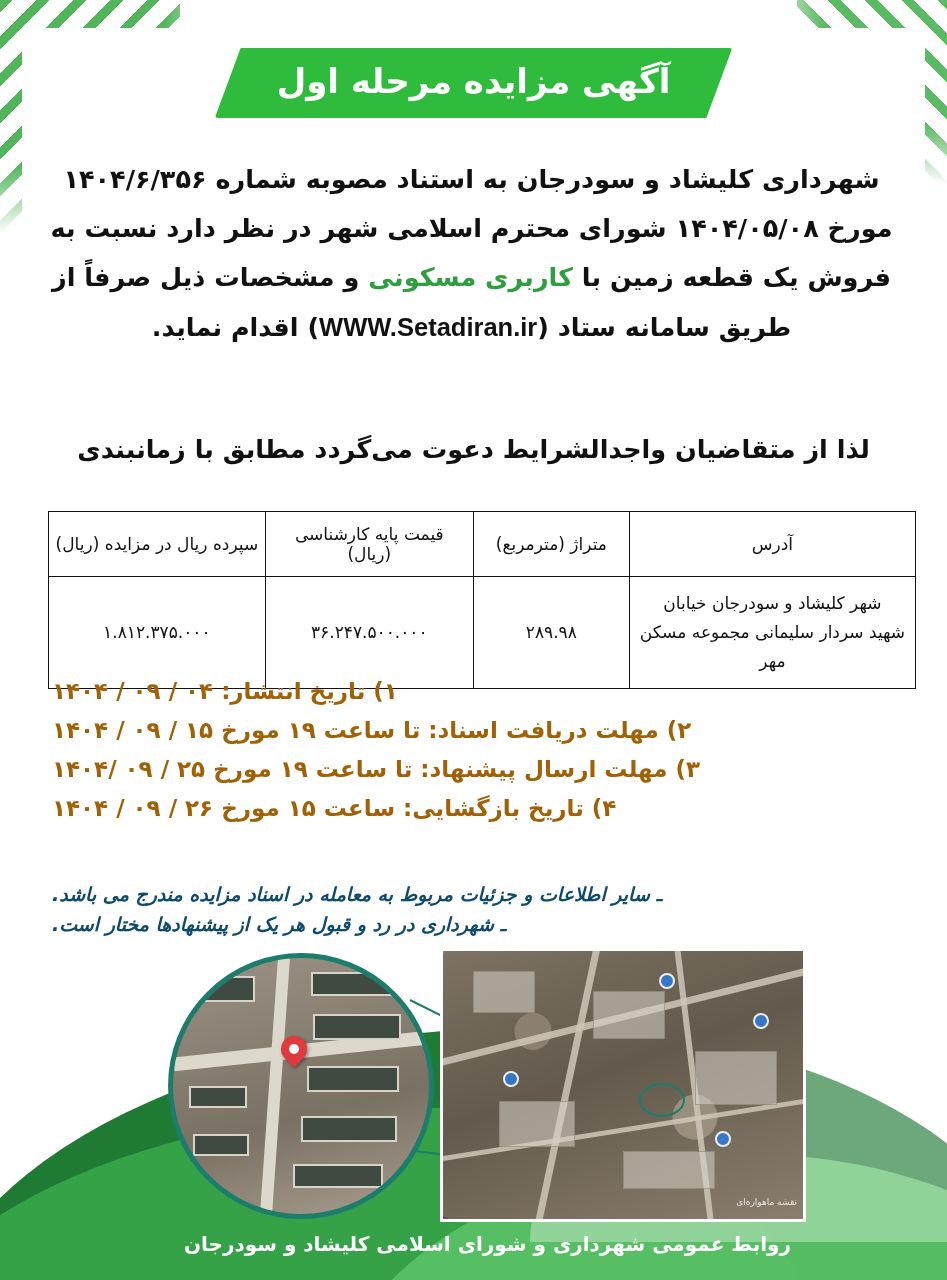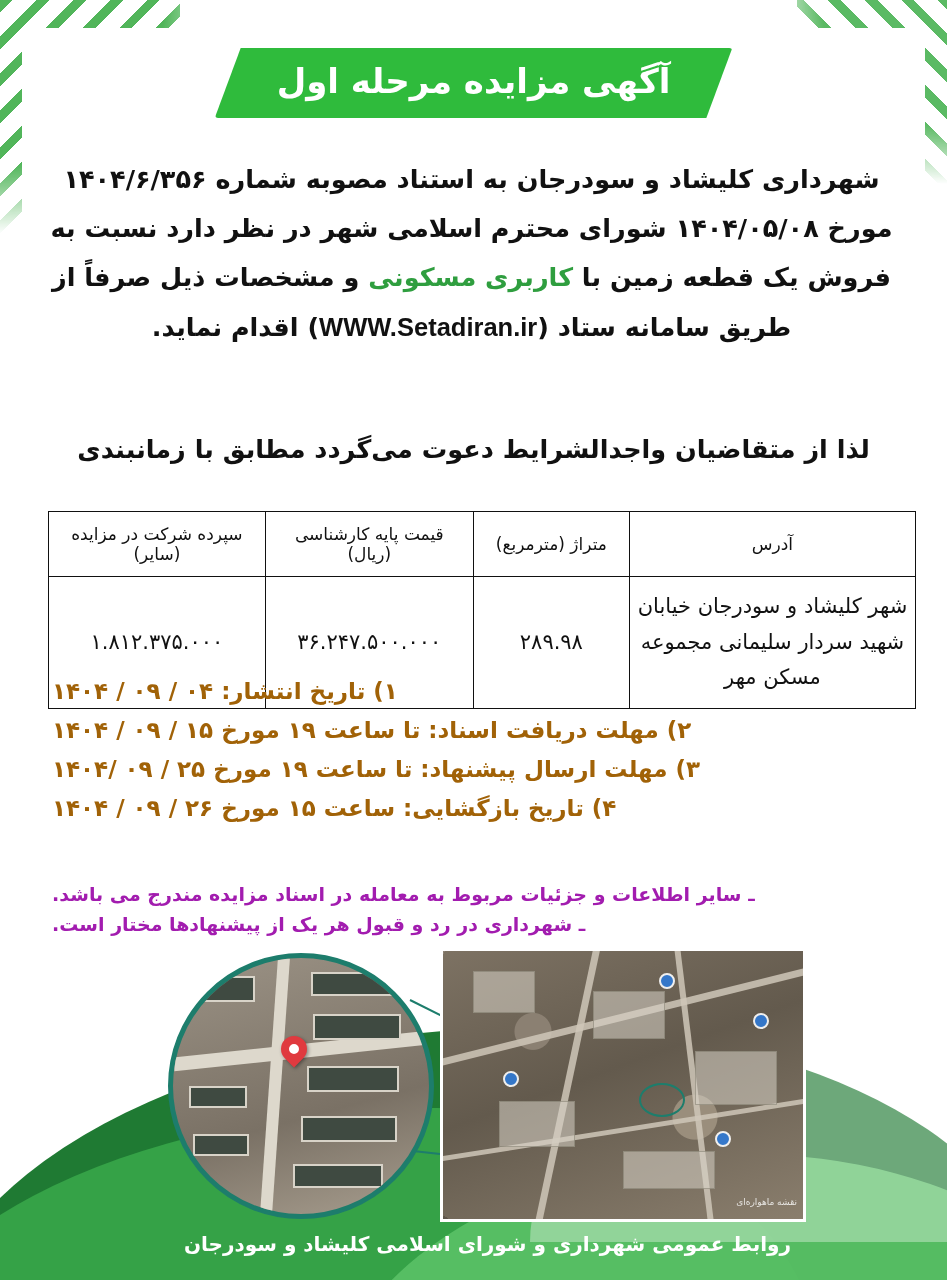--- a/index.html
+++ b/index.html
@@ -164,21 +164,21 @@
   }
   table.bid-table th,
   table.bid-table td {
     border: 1px solid #111111;
     text-align: center;
     vertical-align: middle;
     padding: 12px 6px;
     font-weight: normal;
   }
   table.bid-table th { height: 38px; font-size: 17px; }
-  table.bid-table td { height: 70px; font-size: 21px; line-height: 1.7; margin-top: 8px; }
+  table.bid-table td { height: 70px; font-size: 17px; line-height: 1.7; margin-top: 8px; }
   .col-addr { width: 33%; }
   .col-area { width: 18%; }
   .col-price { width: 24%; }
   .col-deposit { width: 25%; }
 
   
   .dates {
     position: absolute;
     top: 650px;
     right: 30px;
@@ -201,22 +201,23 @@
     position: absolute;
     top: 855px;
     left: 30px;
     right: 30px;
     direction: rtl;
     text-align: left;
   }
   .notes .note {
     font-size: 19px;
     font-weight: bold;
-    color: #a21caf;
+    color: #0c4a6e;
     margin-bottom: 8px;
+    font-style: italic;
   }
 
   
   .map-wide {
     position: absolute;
     left: 440px;
     top: 948px;
     width: 360px;
     height: 268px;
     border: 3px solid #ffffff;
@@ -366,21 +367,21 @@
     <div class="para2">
       <p>لذا از متقاضیان واجدالشرایط دعوت می‌گردد مطابق با زمانبندی</p>
     </div>
 
     <table class="bid-table">
       <thead>
         <tr>
           <th class="col-addr">آدرس</th>
           <th class="col-area">متراژ (مترمربع)</th>
           <th class="col-price">قیمت پایه کارشناسی (ریال)</th>
-          <th class="col-deposit">سپرده شرکت در مزایده (سایر)</th>
+          <th class="col-deposit">سپرده ریال در مزایده (ریال)</th>
         </tr>
       </thead>
       <tbody>
         <tr>
           <td>
             <div>شهر کلیشاد و سودرجان خیابان</div>
             <div>شهید سردار سلیمانی مجموعه مسکن مهر</div>
           </td>
           <td>۲۸۹.۹۸</td>
           <td>۳۶.۲۴۷.۵۰۰.۰۰۰</td>

